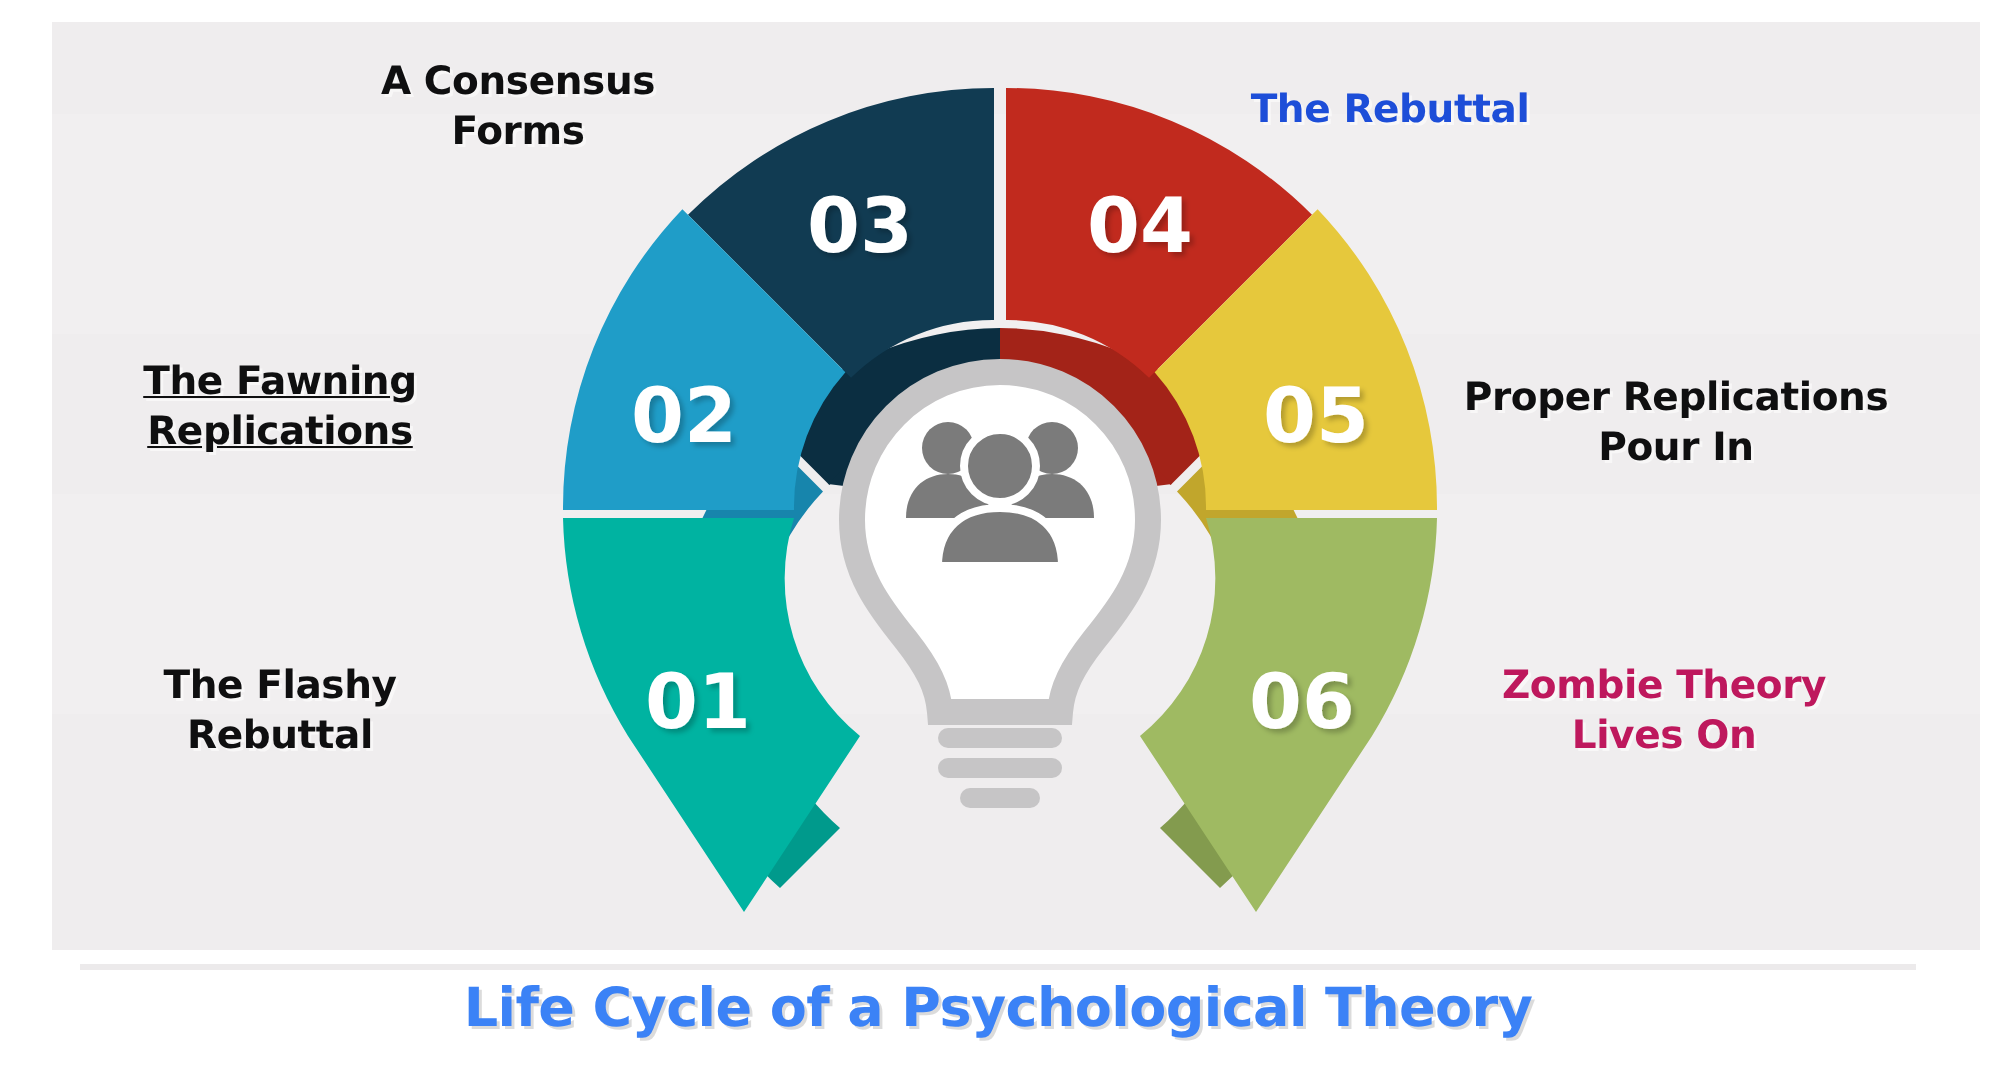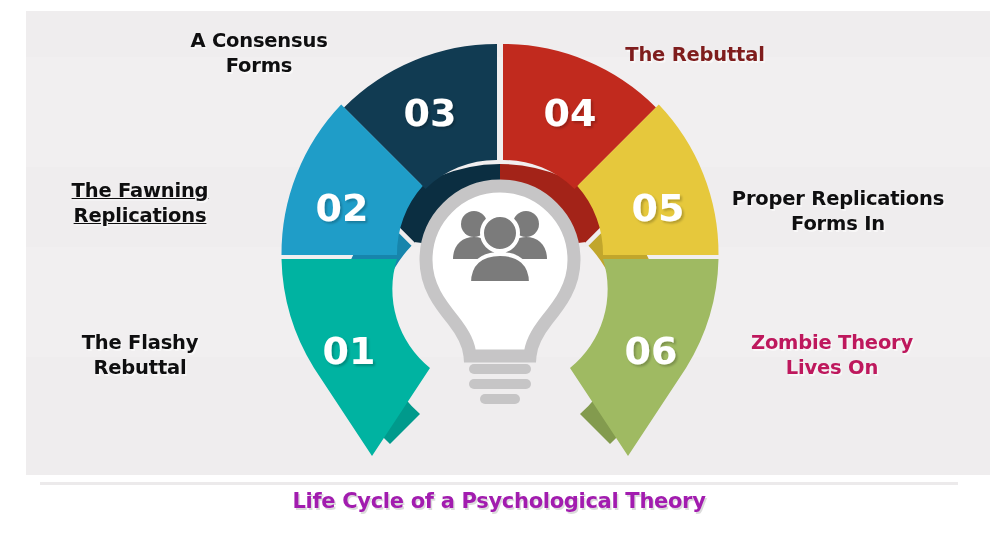--- a/index.html
+++ b/index.html
@@ -85,23 +85,23 @@
 
   
   #caption {
     position: absolute;
     left: 0;
     top: 489px;
     width: 998px;
     text-align: center;
     font-family: "DejaVu Sans", "Liberation Sans", sans-serif;
     font-weight: bold;
-    font-size: 21px;
+    font-size: 27px;
     letter-spacing: -0.3px;
-    color: #a21caf;
+    color: #3b82f6;
     text-shadow: 1.5px 1.5px 0 rgba(0,0,0,0.14);
   }
 
   
   .seg-num {
     font-family: "DejaVu Sans", "Liberation Sans", sans-serif;
     font-weight: bold;
     font-size: 38px;
     fill: #ffffff;
   }
@@ -237,21 +237,21 @@
       </g>
     </g>
   </svg>
 
   <div class="label left" id="label-01" style="color: rgb(15, 15, 16);">The Flashy
 Rebuttal</div>
   <div class="label left" id="label-02" style="color: rgb(15, 15, 16); text-decoration: underline;">The Fawning
 Replications</div>
   <div class="label left" id="label-03" style="color: rgb(15, 15, 16);">A Consensus
 Forms</div>
-  <div class="label right" id="label-04" style="color: #7f1d1d;">The Rebuttal</div>
+  <div class="label right" id="label-04" style="color: #1d4ed8;">The Rebuttal</div>
   <div class="label right" id="label-05" style="color: rgb(15, 15, 16);">Proper Replications
-Forms In</div>
+Pour In</div>
   <div class="label right" id="label-06" style="color: #be185d;">Zombie Theory
 Lives On</div>
 
   <div id="caption">Life Cycle of a Psychological Theory</div>
 
 </div>
 
 </body></html>

